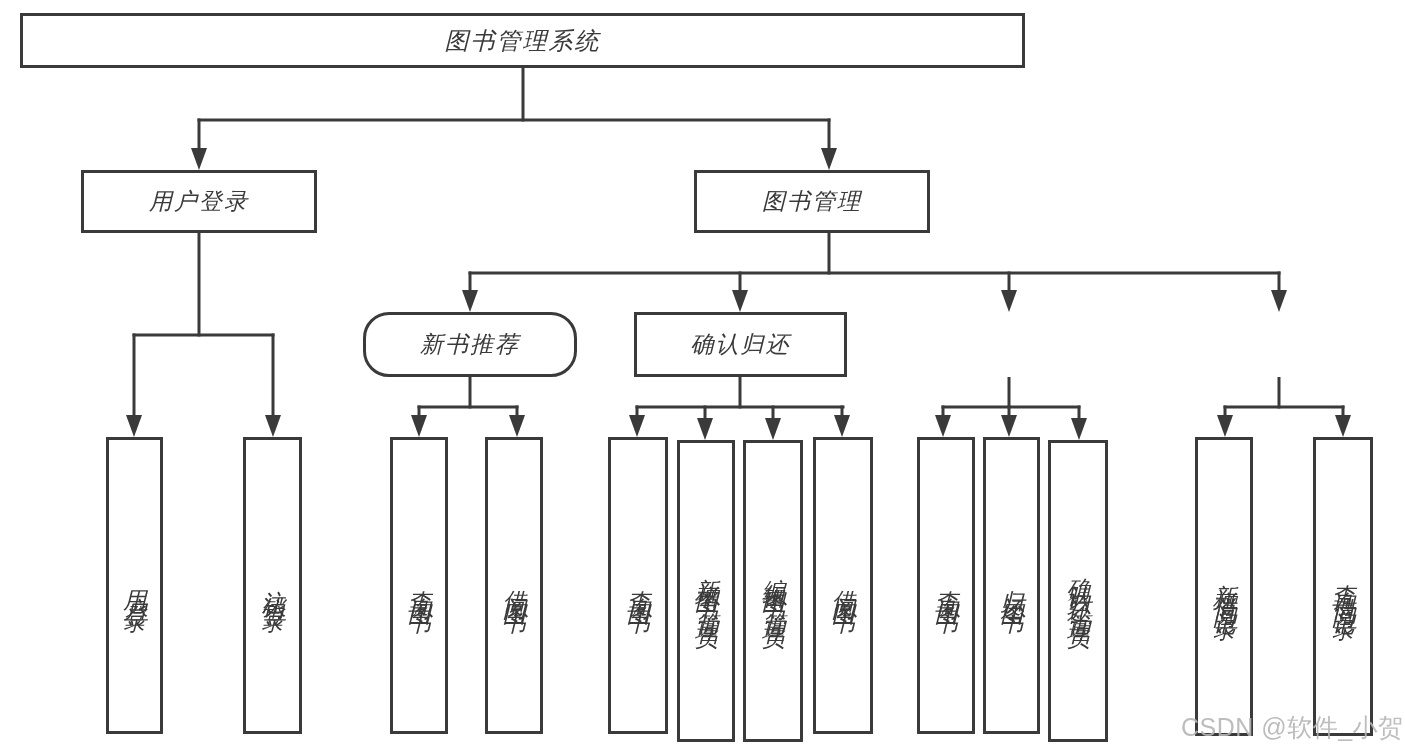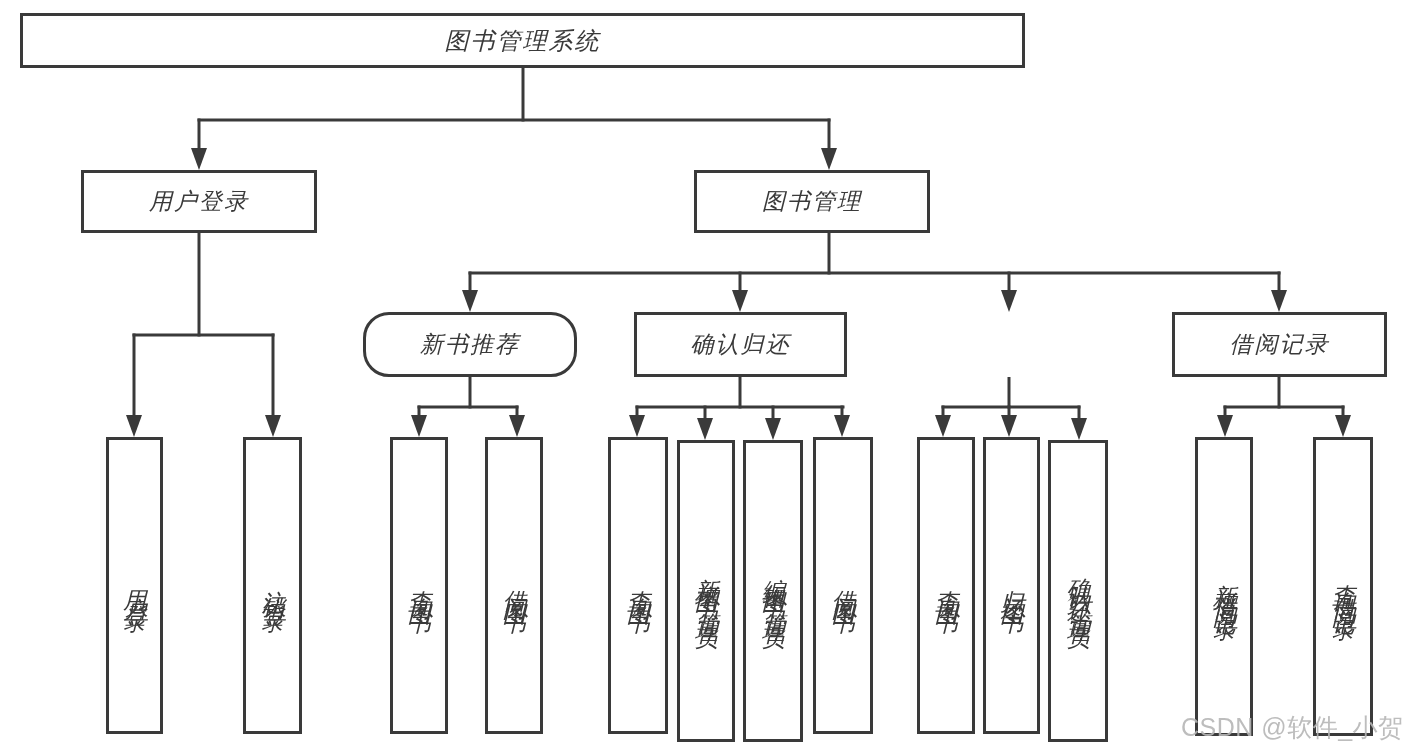--- a/index.html
+++ b/index.html
@@ -178,23 +178,20 @@
   <div class="node n-l2b">
     <span class="hlabel">图书管理</span>
   </div>
 
   <div class="node n-l3a">
     <span class="hlabel">新书推荐</span>
   </div>
   <div class="node n-l3b">
     <span class="hlabel">确认归还</span>
   </div>
-  <div class="node n-l3d">
-    <span class="hlabel">借阅记录</span>
-  </div>
 
   <div class="node leaf n-ul1">
     <span class="vlabel">用户登录</span>
   </div>
   <div class="node leaf n-ul2">
     <span class="vlabel">注销登录</span>
   </div>
 
   <div class="node leaf n-nb1">
     <span class="vlabel">查询图书</span>

